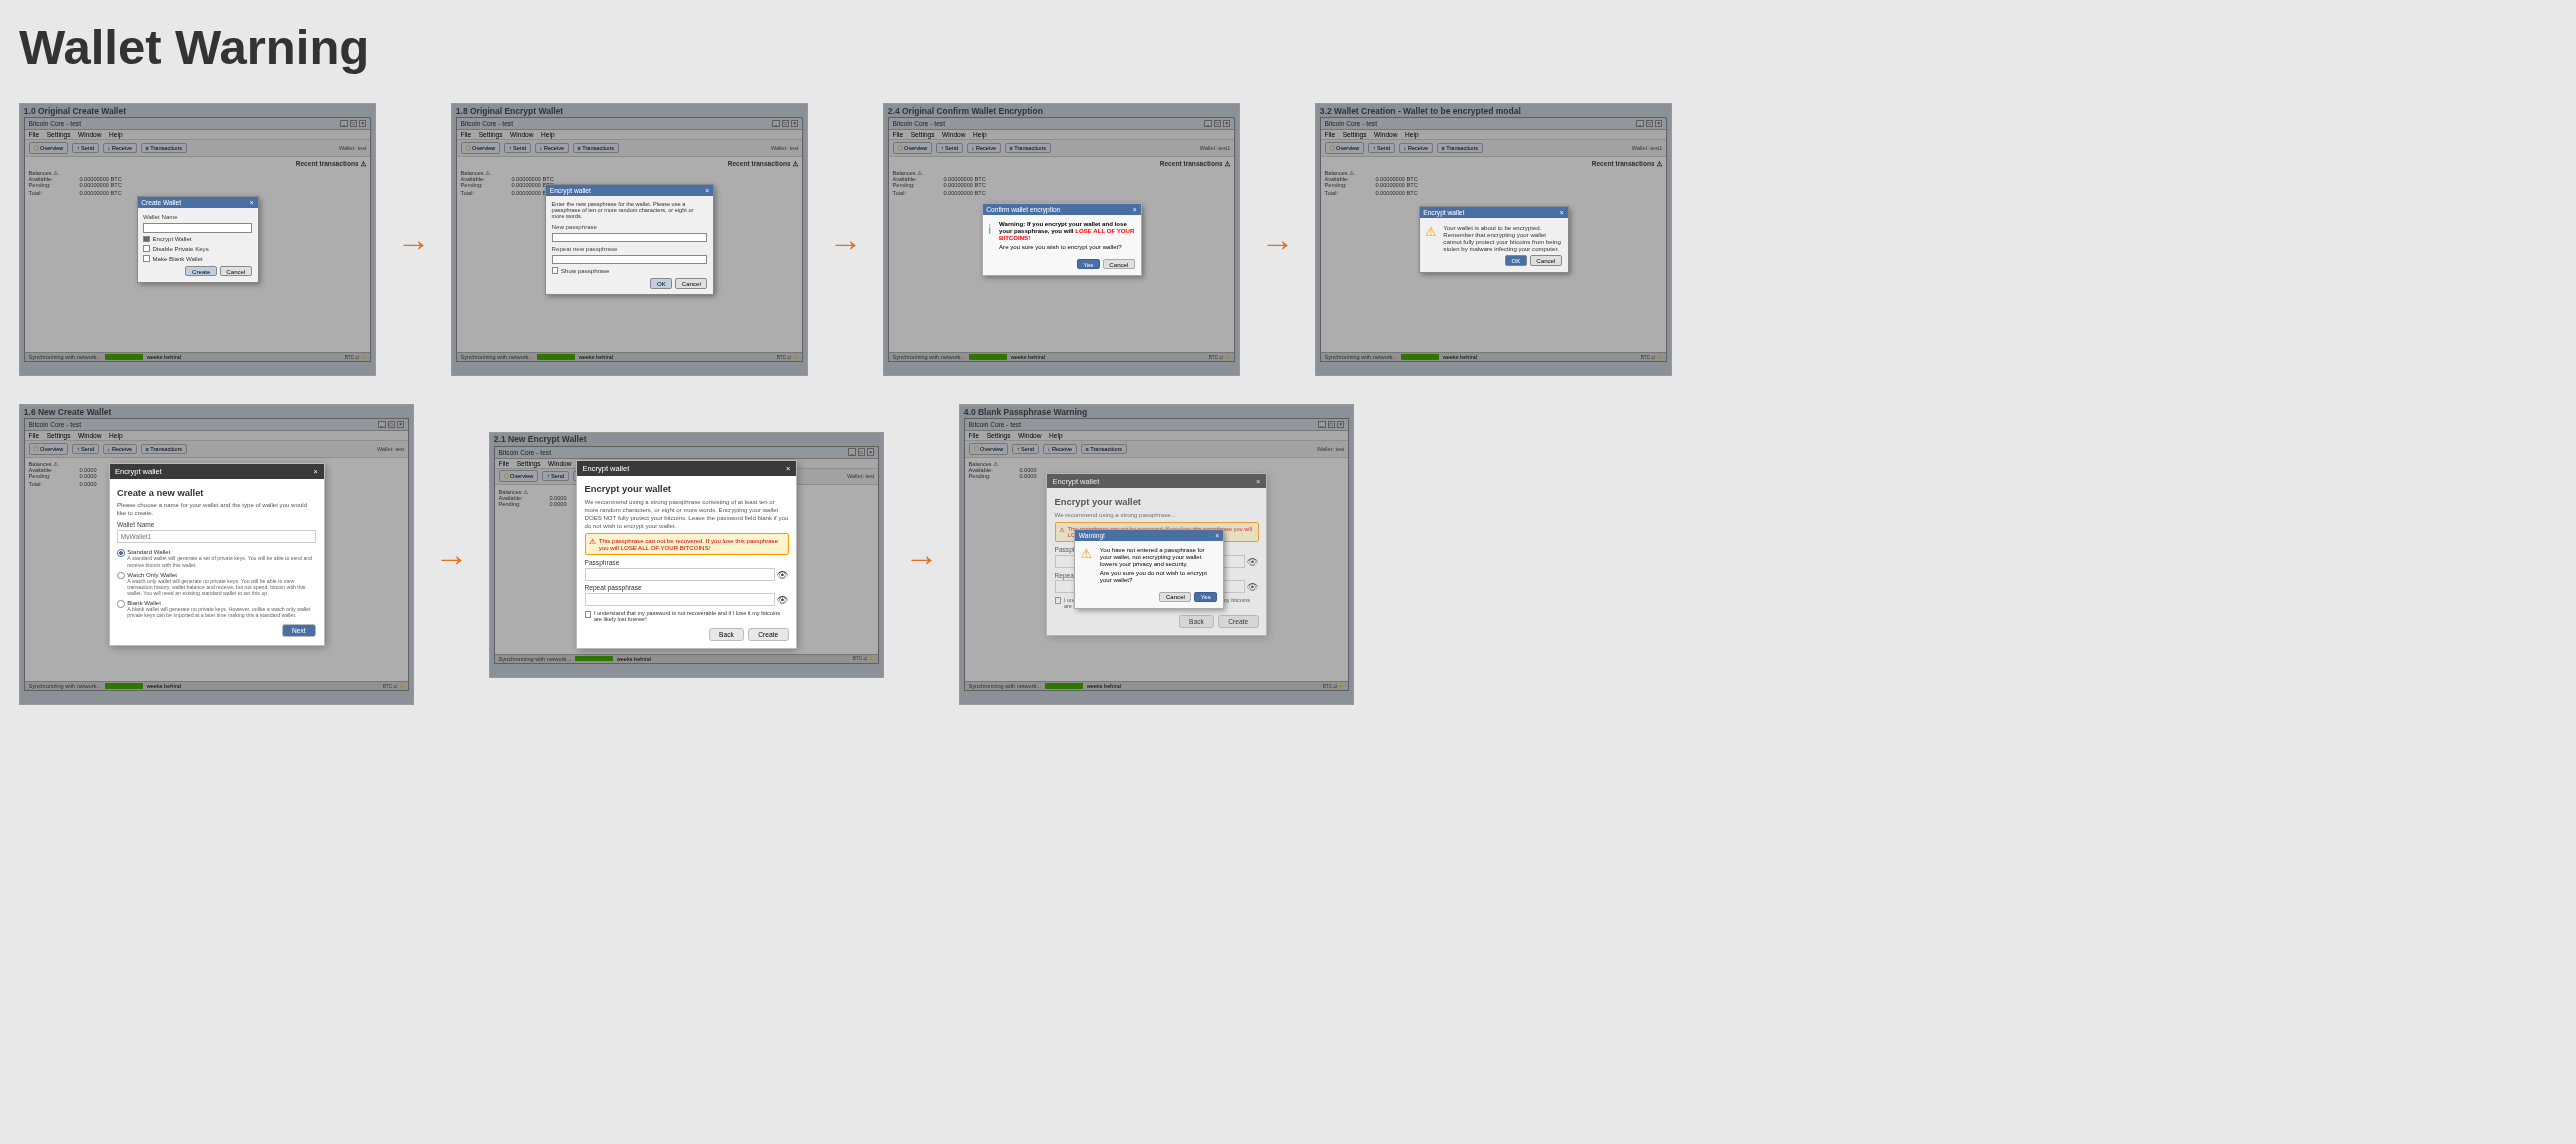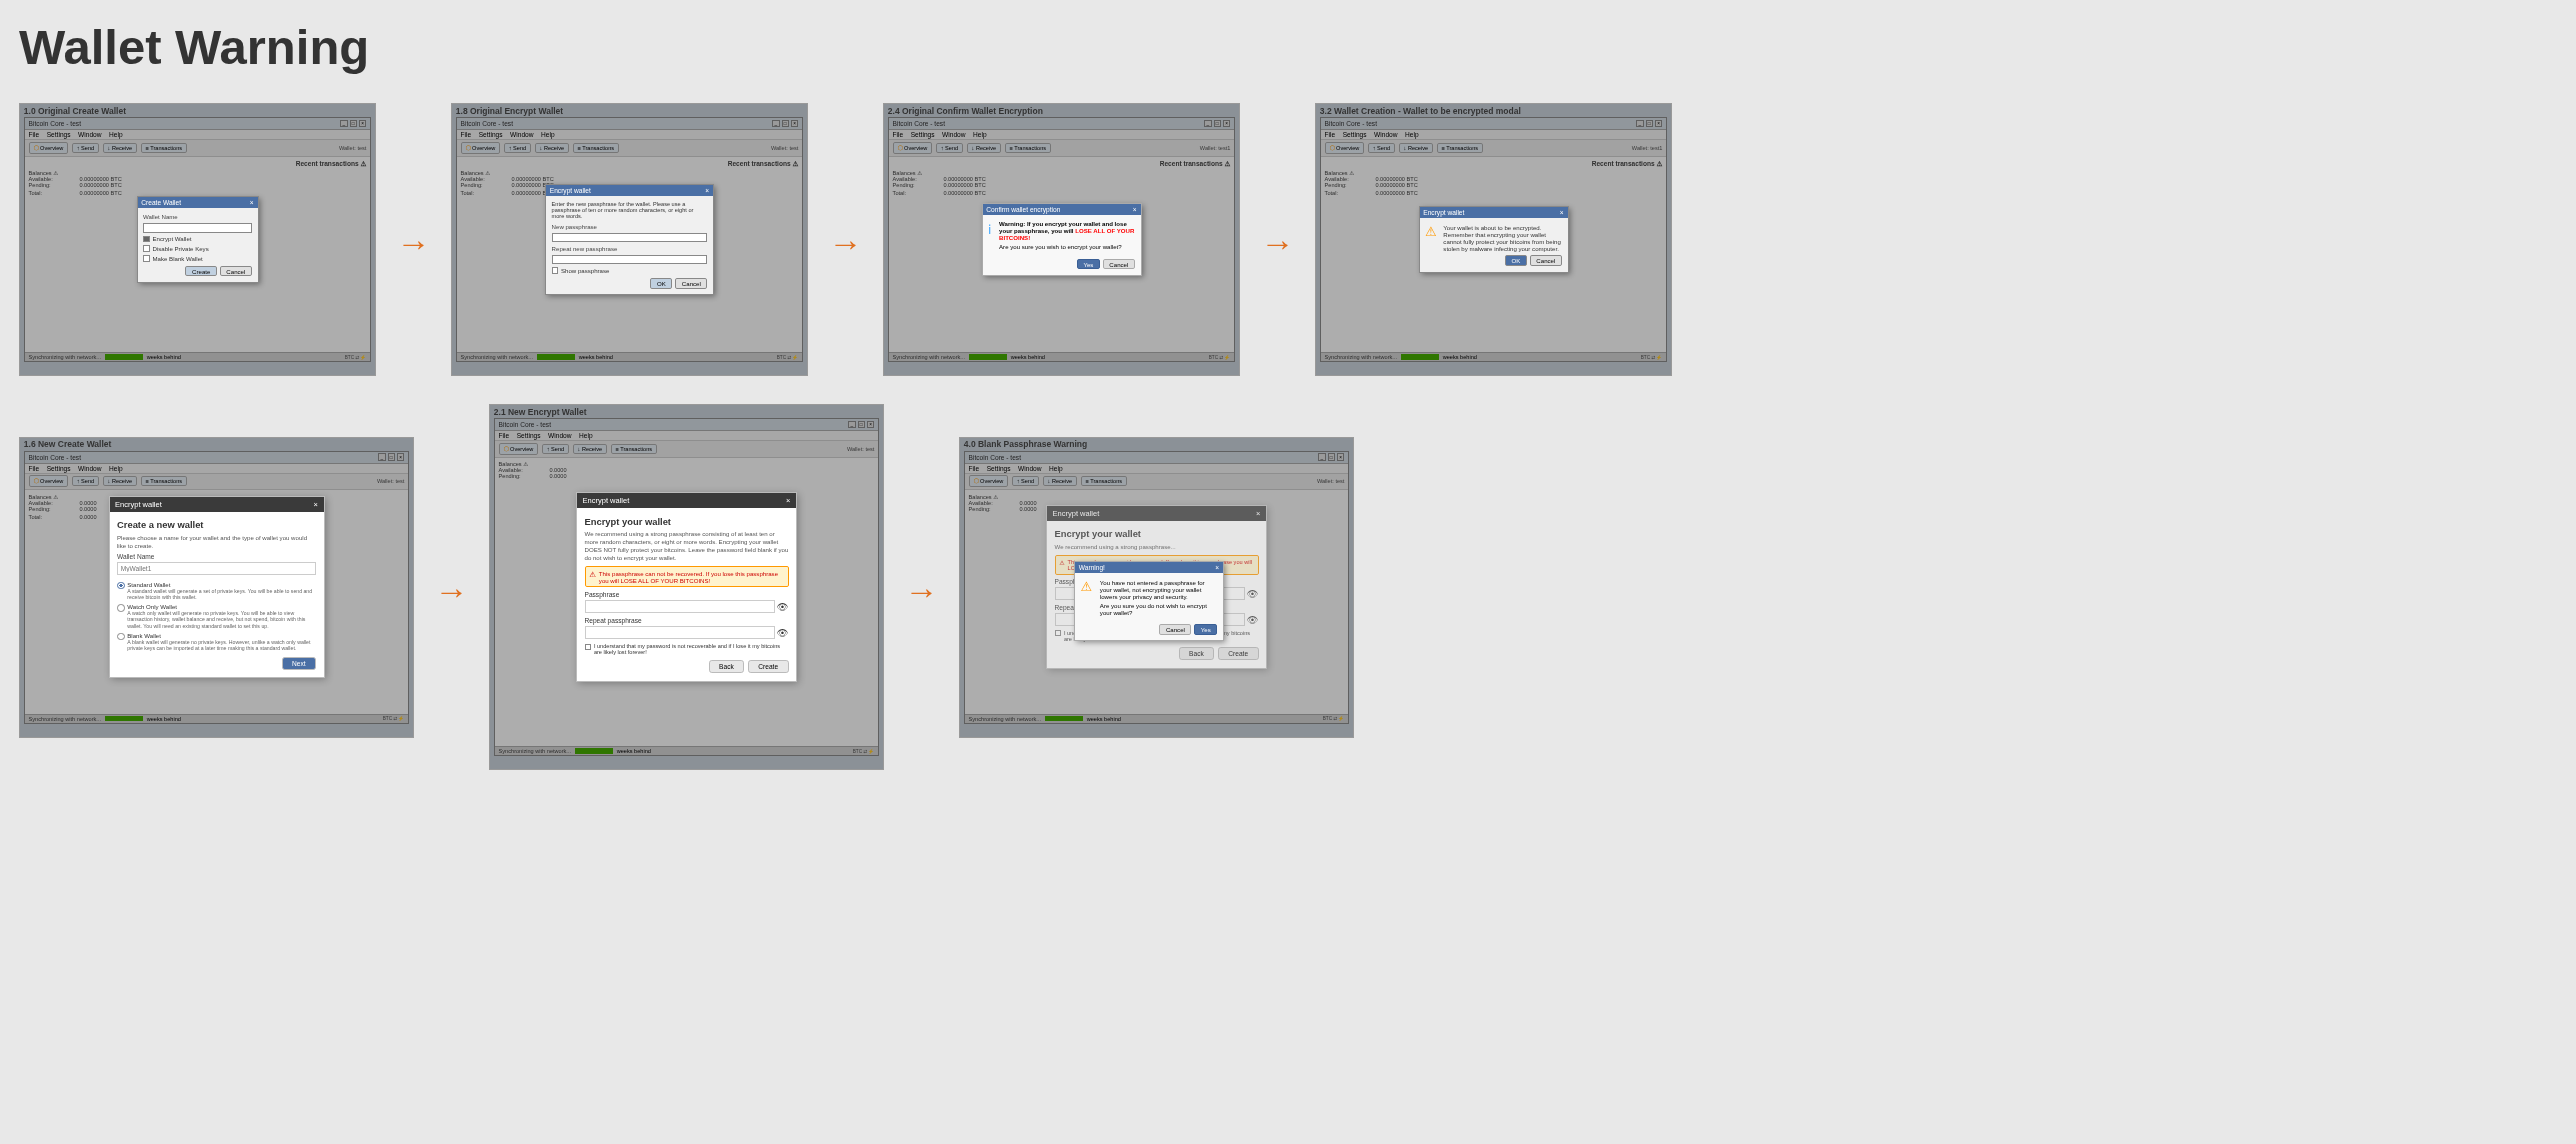--- a/index.html
+++ b/index.html
@@ -708,21 +708,21 @@
         </div>
       </div>
     </div>
   </div>
 
   <div class="arrow">
     <span class="arrow-icon">→</span>
   </div>
 
   <div class="step-container">
-    <div class="screenshot-box" style="height:366px; width:395px;">
+    <div class="screenshot-box" style="height:246px; width:395px;">
       <span class="step-label">2.1 New Encrypt Wallet</span>
       <div class="btc-window">
         <div class="btc-titlebar">
           <span class="btc-titlebar-title">Bitcoin Core - test</span>
           <div class="btc-titlebar-controls">
             <div class="btc-ctrl">_</div>
             <div class="btc-ctrl">□</div>
             <div class="btc-ctrl">×</div>
           </div>
         </div>

